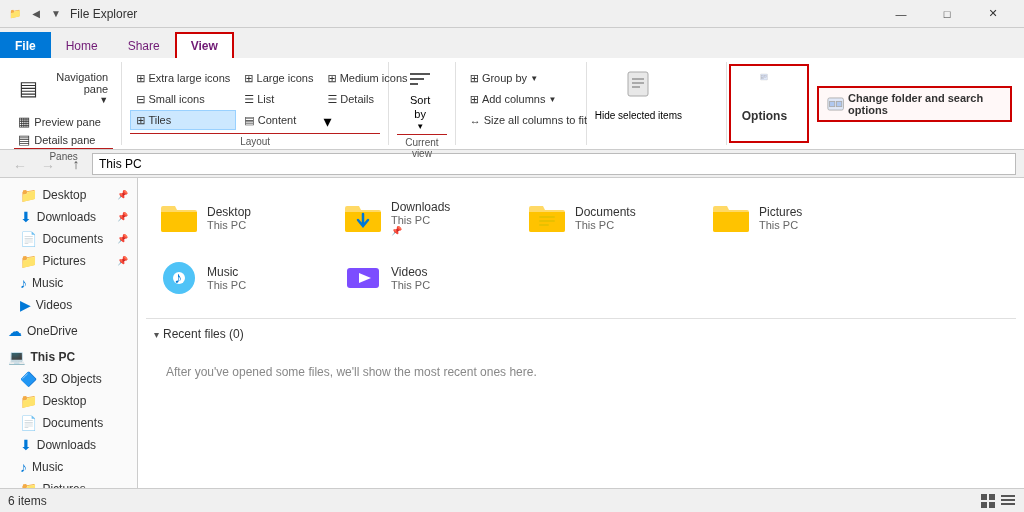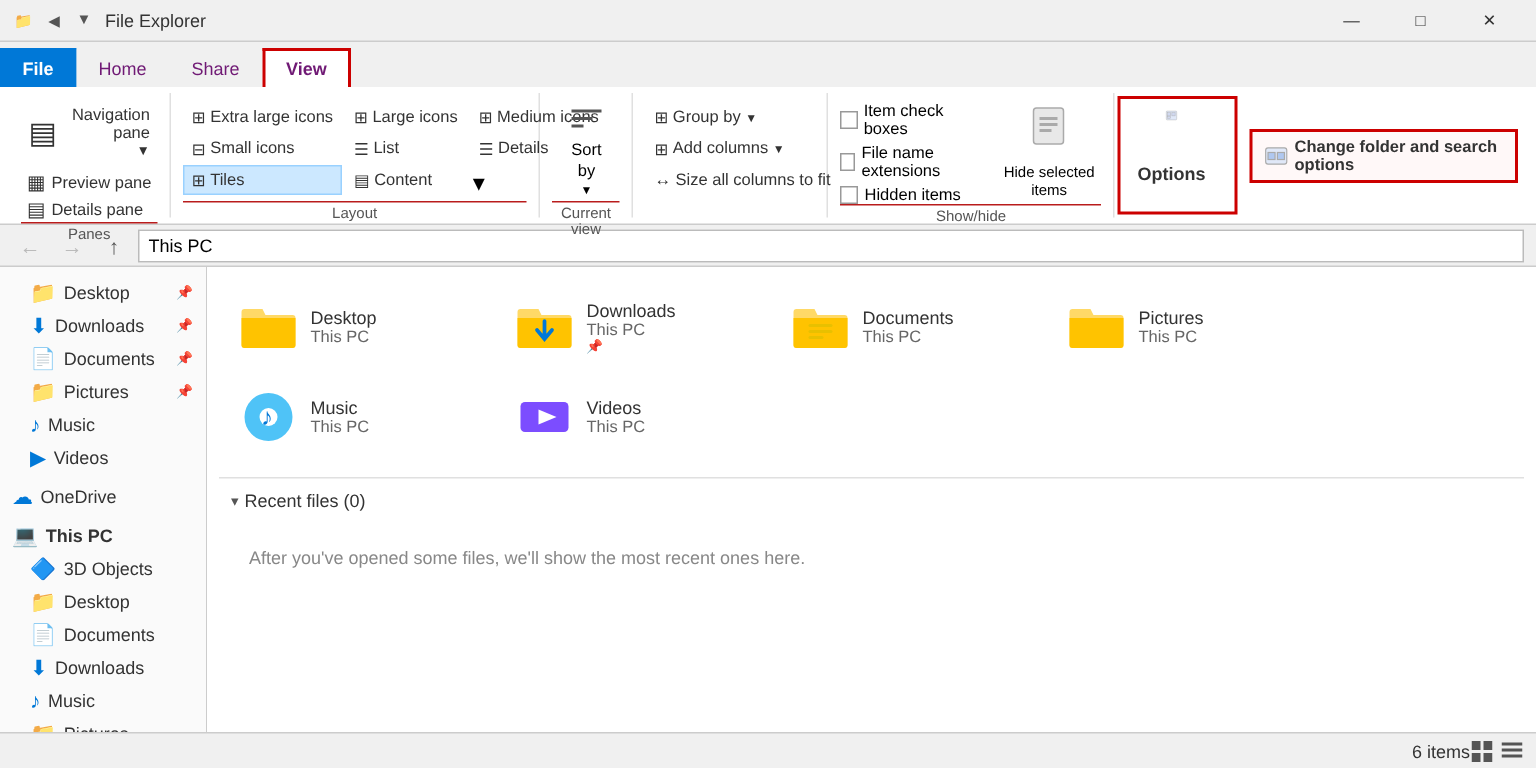--- a/index.html
+++ b/index.html
@@ -136,21 +136,21 @@
 
     
     .recent-section { margin-top: 8px; border-top: 1px solid #e0e0e0; padding-top: 4px; }
     .recent-header { display: flex; align-items: center; gap: 4px; padding: 4px 8px; cursor: pointer; font-size: 12px; font-weight: 500; color: #333; }
     .recent-empty { padding: 20px; color: #888; font-size: 12px; }
 
     
     .status-bar {
       height: 24px; background: #f0f0f0; border-top: 1px solid #ccc;
       display: flex; align-items: center; padding: 0 8px;
-      justify-content: flex-end; font-size: 12px; color: #333;
+      justify-content: space-between; font-size: 12px; color: #333;
     }
     .status-right { display: flex; gap: 4px; align-items: center; }
     .view-icon { width: 16px; height: 16px; display: flex; align-items: center; justify-content: center; cursor: pointer; }
 
     
     .nav-bar {
       height: 28px; background: #f0f0f0; border-bottom: 1px solid #ccc;
       display: flex; align-items: center; padding: 0 8px; gap: 4px;
     }
     .nav-btn { width: 24px; height: 24px; display: flex; align-items: center; justify-content: center; cursor: pointer; border: 1px solid transparent; font-size: 14px; color: #555; }
@@ -311,47 +311,32 @@
       <div class="ribbon-small-btn">
         <span style="font-size:11px;">↔</span>
         <span>Size all columns to fit</span>
       </div>
     </div>
     <div class="ribbon-group-label" style="visibility:hidden;">spacer</div>
   </div>
 
   <div class="ribbon-group" style="min-width:140px;">
     <div class="ribbon-group-content" style="padding-top:4px;display:flex;flex-direction:row;gap:8px;">
-      <div style="display:flex;flex-direction:column;gap:4px;">
-        <div class="checkbox-item">
-          <div class="checkbox-box"></div>
-          <span>Item check boxes</span>
-        </div>
-        <div class="checkbox-item">
-          <div class="checkbox-box"></div>
-          <span>File name extensions</span>
-        </div>
-        <div class="checkbox-item">
-          <div class="checkbox-box"></div>
-          <span>Hidden items</span>
-        </div>
-      </div>
       <div style="display:flex;flex-direction:column;align-items:center;gap:2px;">
         <div style="width:30px;height:40px;display:flex;align-items:center;justify-content:center;">
           <svg width="28" height="36" viewBox="0 0 28 36">
             <rect x="4" y="2" width="20" height="24" rx="2" fill="#e8e8e8" stroke="#aaa" stroke-width="1"></rect>
             <rect x="8" y="8" width="12" height="2" fill="#aaa"></rect>
             <rect x="8" y="12" width="12" height="2" fill="#aaa"></rect>
             <rect x="8" y="16" width="8" height="2" fill="#aaa"></rect>
           </svg>
         </div>
         <span style="font-size:10px;text-align:center;line-height:1.2;">Hide selected items</span>
       </div>
     </div>
-    <div class="ribbon-group-label">Show/hide</div>
   </div>
 
   <div class="ribbon-group" style="border:2px solid #cc0000;margin:2px;padding:2px;min-width:80px;">
     <div class="ribbon-group-content">
       <div class="ribbon-big-btn" style="height:60px;gap:28px;">
         <svg width="30" height="30" viewBox="0 0 30 30">
           <rect x="2" y="4" width="26" height="22" rx="2" fill="#e0e8f8" stroke="#aaa" stroke-width="1"></rect>
           <rect x="5" y="8" width="8" height="8" fill="#d0d8f0" stroke="#aaa" stroke-width="1"></rect>
           <rect x="16" y="8" width="8" height="8" fill="#d0d8f0" stroke="#aaa" stroke-width="1"></rect>
           <rect x="5" y="18" width="8" height="4" fill="#d0d8f0" stroke="#aaa" stroke-width="1"></rect>

